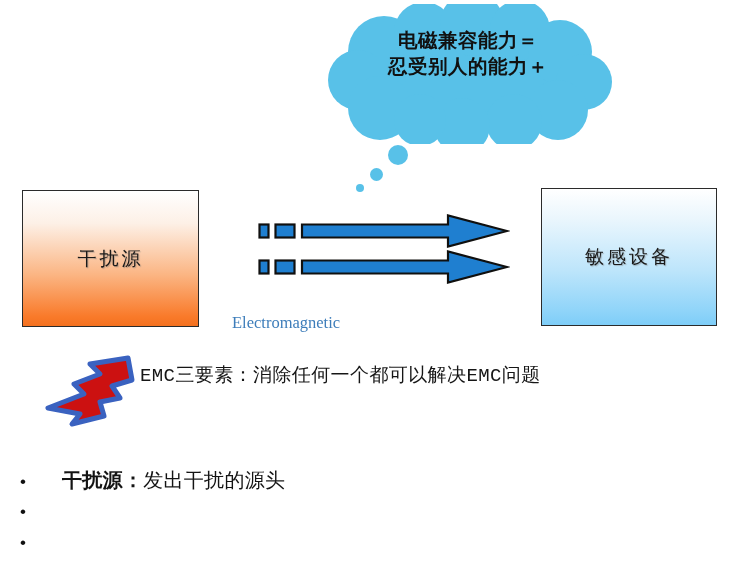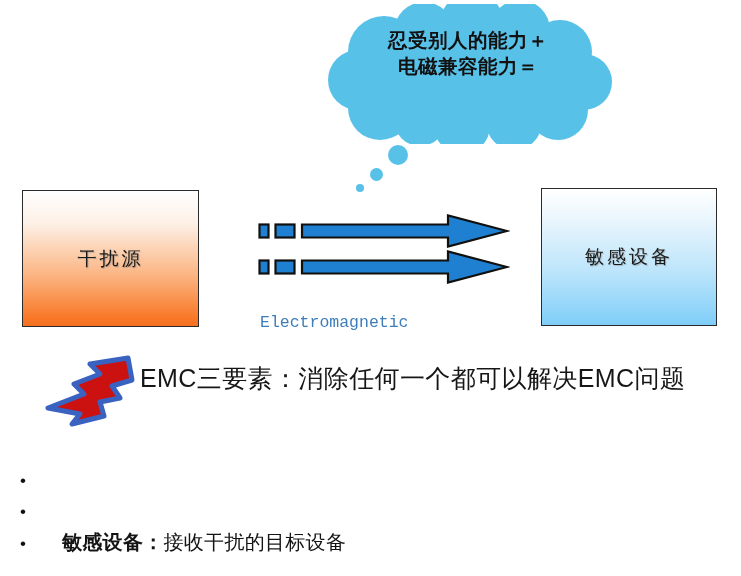--- a/index.html
+++ b/index.html
@@ -98,40 +98,39 @@
 
   
   .emc-en {
     position: absolute;
     left: 232px;
     top: 311px;
     width: 200px;
     font-size: 16.5px;
     line-height: 23px;
     color: #3d7dba;
-    font-family: Liberation Mono, monospace;
-    margin-left: 28px;
+    font-family: Liberation Serif, serif;
   }
   .emc-en div { white-space: nowrap; }
 
   .red-arrow {
     position: absolute;
     left: 44px;
     top: 354px;
     width: 96px;
     height: 78px;
   }
   .red-arrow svg { display: block; }
 
   .emc-cn {
     position: absolute;
     left: 140px;
     top: 362px;
-    font-family: Liberation Sans, sans-serif;
-    font-size: 25px;
+    font-family: Liberation Mono, monospace;
+    font-size: 19px;
     color: #161616;
     white-space: nowrap;
     letter-spacing: 0.4px;
   }
 
   
   .bullets {
     position: absolute;
     left: 14px;
     top: 465px;
@@ -179,22 +178,22 @@
         <circle cx="198" cy="26" r="30"></circle>
         <circle cx="238" cy="48" r="32"></circle>
         <circle cx="262" cy="78" r="28"></circle>
         <circle cx="236" cy="106" r="30"></circle>
         <circle cx="192" cy="118" r="28"></circle>
         <circle cx="140" cy="122" r="28"></circle>
         <circle cx="98" cy="116" r="26"></circle>
       </g>
     </svg>
     <div class="cloud-text">
+      <div>电磁兼容能力＝</div>
       <div>忍受别人的能力＋</div>
-      <div>电磁兼容能力＝</div>
     </div>
   </div>
 
   <div class="bubble-dot b1"></div>
   <div class="bubble-dot b2"></div>
   <div class="bubble-dot b3"></div>
 
   <div class="box box-source">
     <span class="box-label">干扰源</span>
   </div>
@@ -227,26 +226,26 @@
       <path d="M 84 4 L 46 10 L 56 20 L 30 30 L 40 40 L 4 54 L 36 60 L 28 70 L 60 62 L 56 48 L 76 44 L 68 32 L 88 26 Z" fill="#cc1111" stroke="#3a62c0" stroke-width="5" stroke-linejoin="round"></path>
     </svg>
   </div>
 
   <div class="emc-cn">EMC三要素：消除任何一个都可以解决EMC问题</div>
 
   <div class="bullets">
 
     <div class="bullet-row">
       <span class="bullet-mark">•</span>
+      <span class="bullet-text"><span class="bullet-term">干扰源：</span><span>发出干扰的源头</span></span>
     </div>
 
     <div class="bullet-row">
       <span class="bullet-mark">•</span>
     </div>
 
     <div class="bullet-row">
       <span class="bullet-mark">•</span>
-      <span class="bullet-text"><span class="bullet-term">敏感设备：</span><span>接收干扰的目标设备</span></span>
     </div>
 
   </div>
 
 </div>
 
 </body></html>

